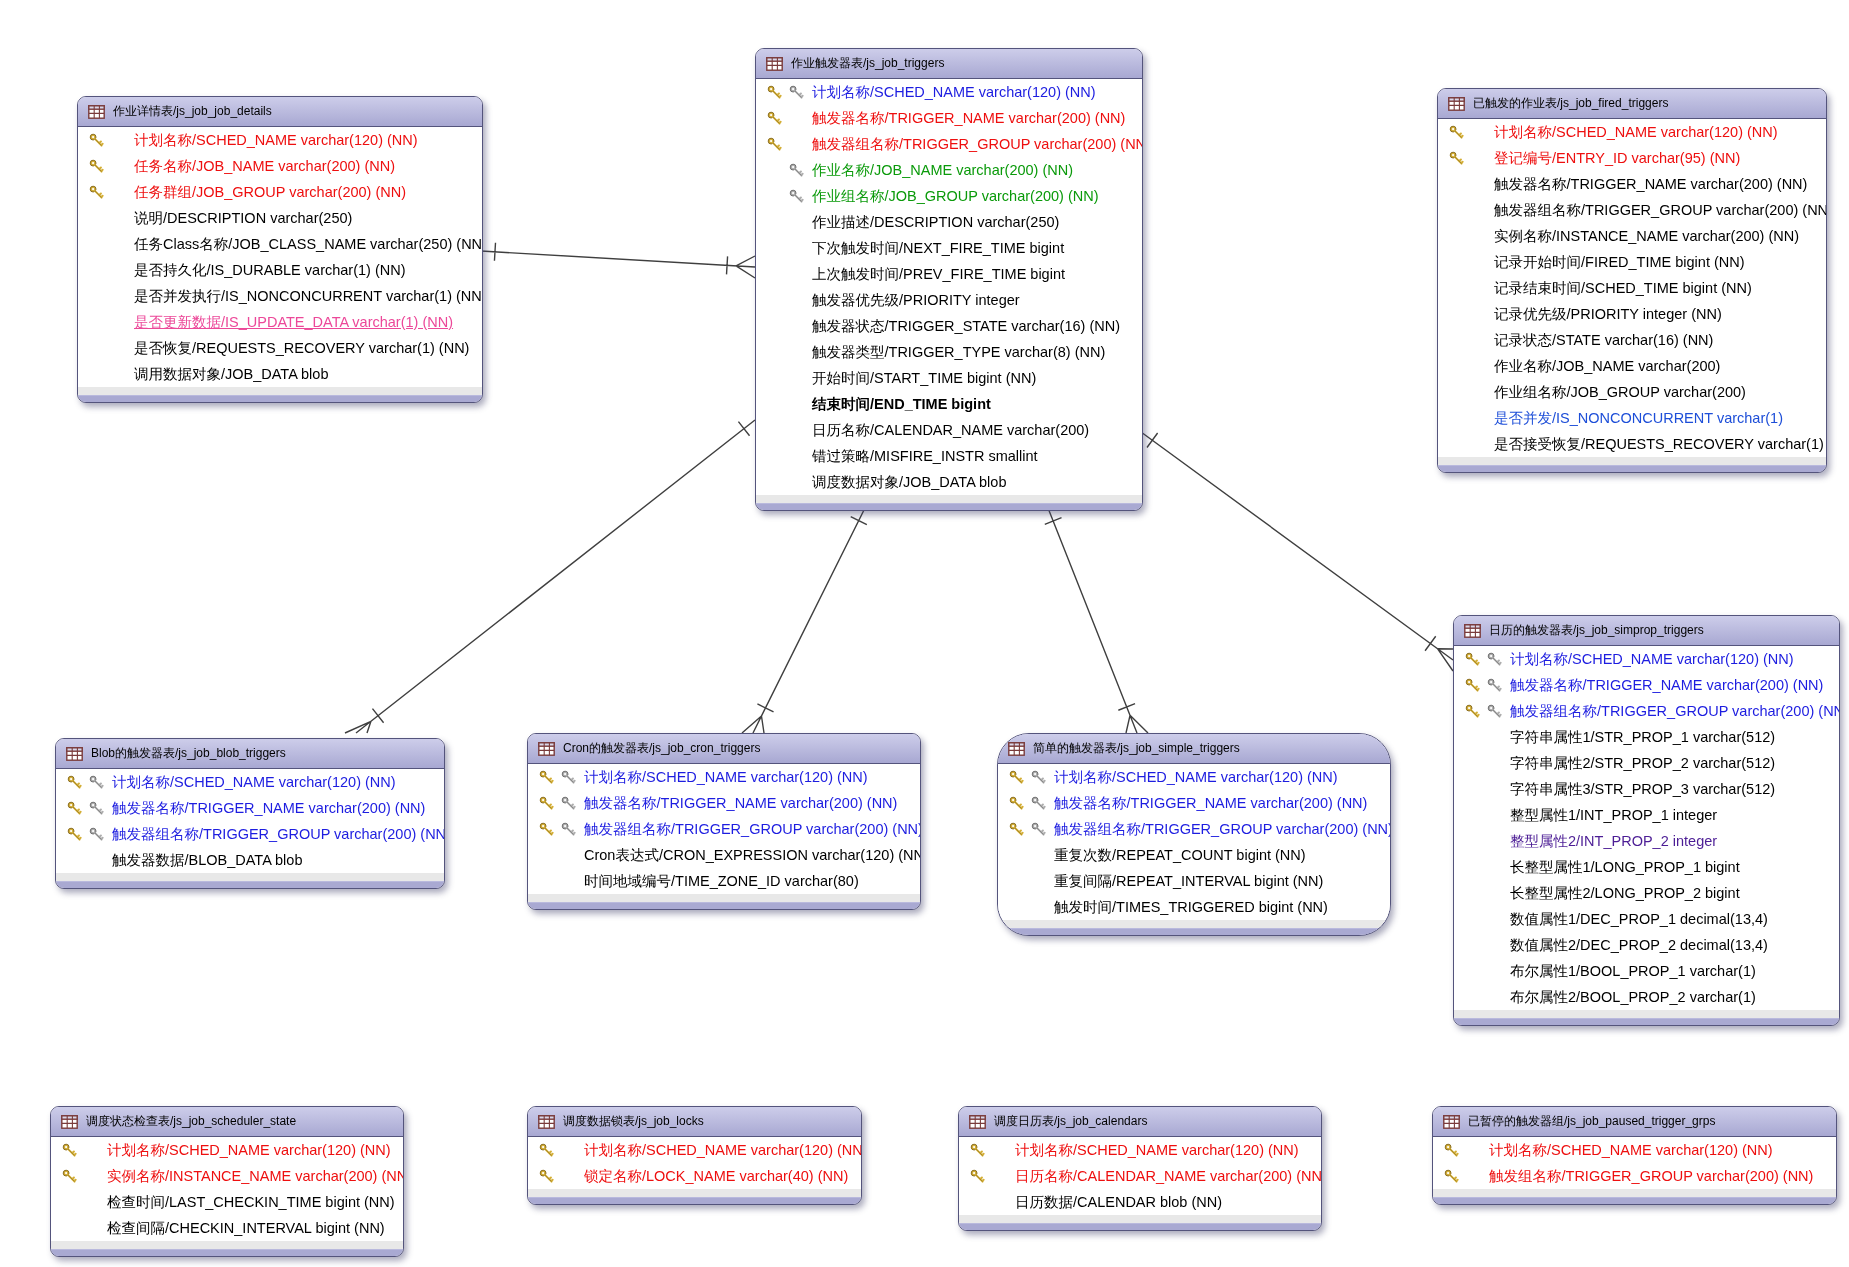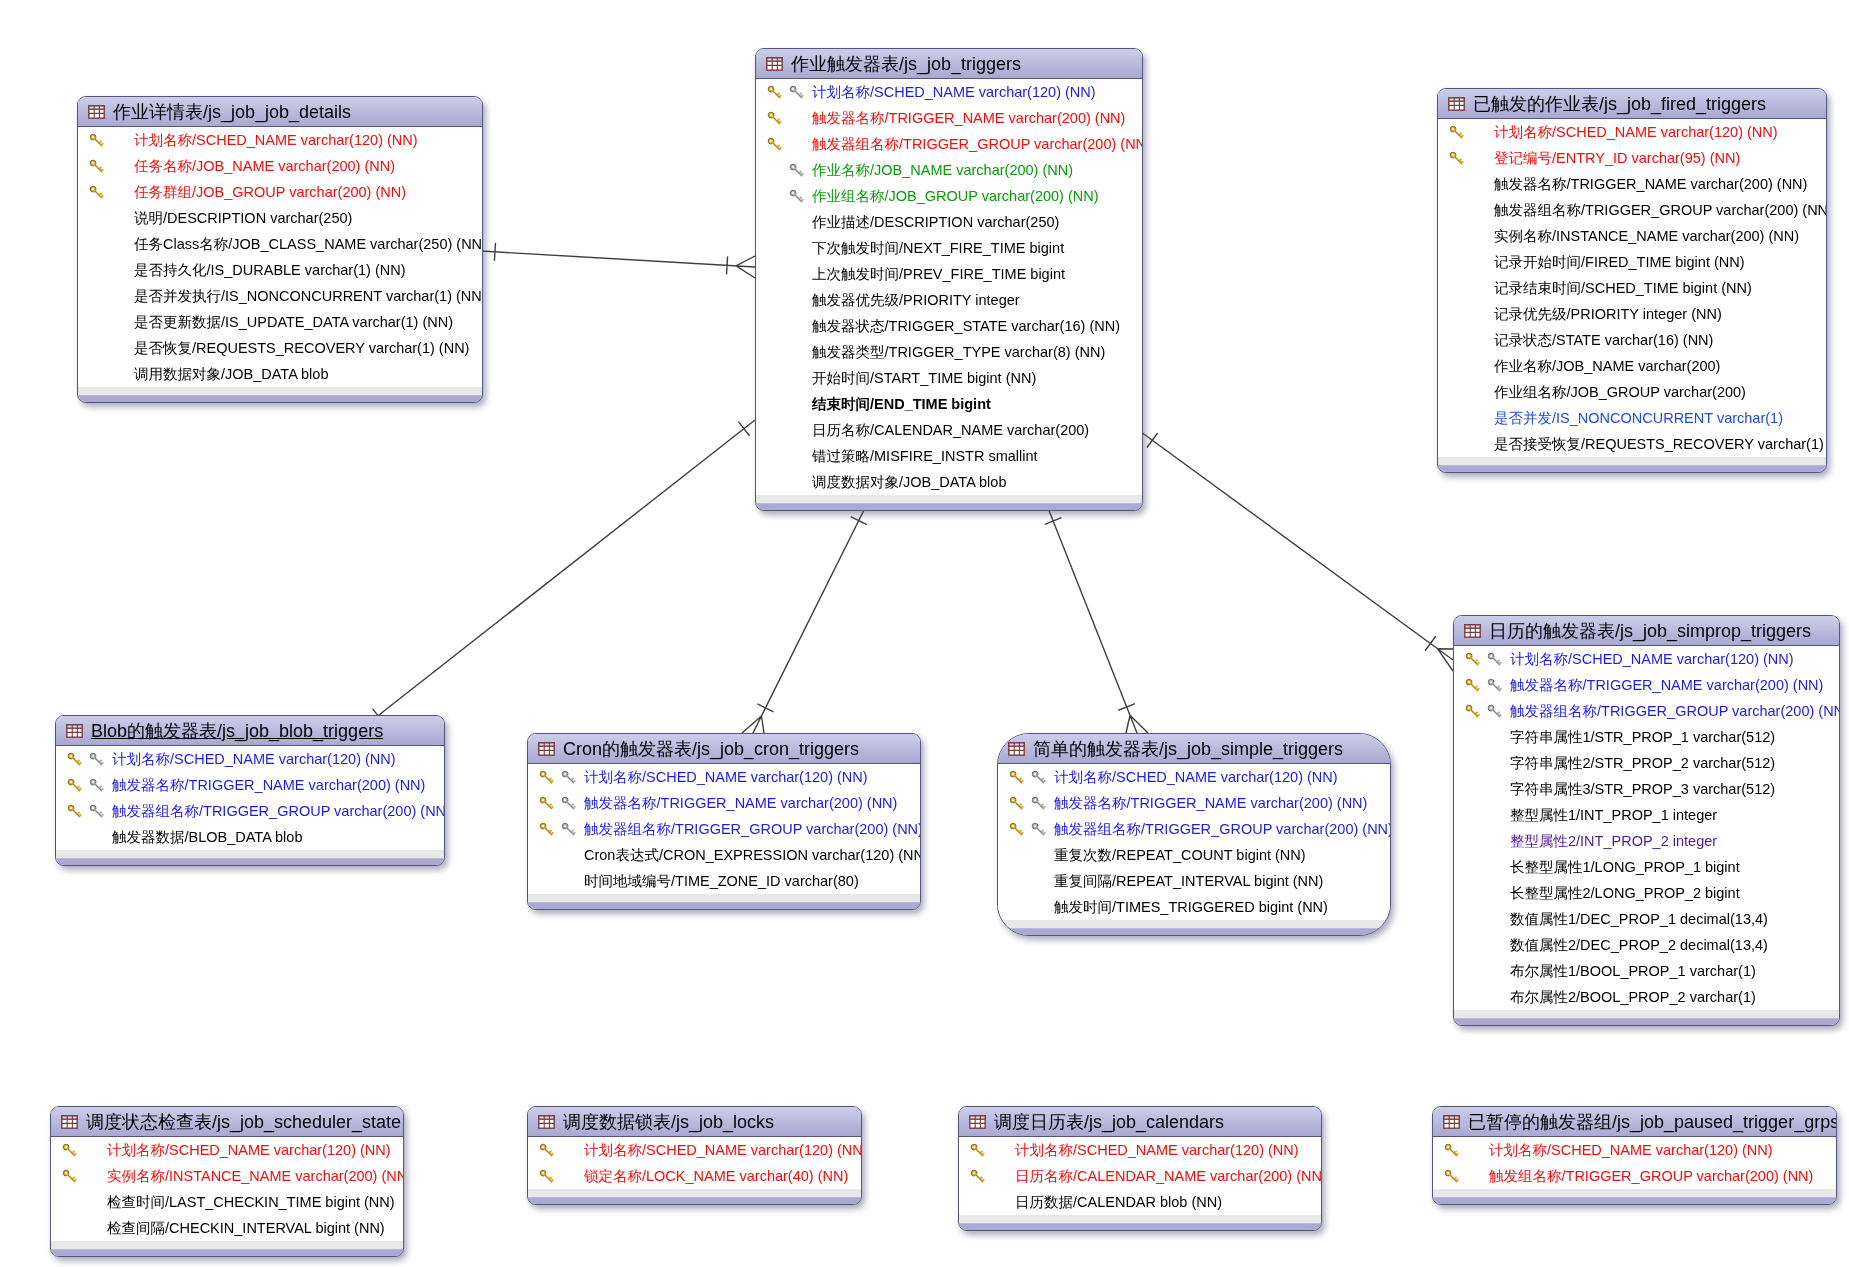--- a/index.html
+++ b/index.html
@@ -5,21 +5,21 @@
   html,body{margin:0;padding:0;background:#ffffff;}
   body{font-family:"Liberation Sans","DejaVu Sans",sans-serif;}
   #canvas{position:relative;width:1849px;height:1267px;background:#ffffff;overflow:hidden;}
   #wires{position:absolute;left:0;top:0;width:1849px;height:1267px;z-index:1;}
   .table{position:absolute;z-index:2;border:1.5px solid #54547c;border-radius:9px;
          background:#ffffff;box-shadow:3px 4px 6px rgba(70,70,110,.45);overflow:hidden;}
   .thead{height:30px;background:linear-gradient(#cdcdea,#a8a8d2);
          border-bottom:1px solid #54547c;display:flex;align-items:center;
          padding-left:10px;box-sizing:border-box;}
   .thead .ticon{width:17px;height:14px;margin-right:8px;flex:0 0 auto;}
-  .ttitle{font-size:18px;color:#000;white-space:nowrap;}
+  .ttitle{font-size:12px;color:#000;white-space:nowrap;}
   .tbody{background:#fff;}
   .trow{position:relative;height:26px;line-height:26px;white-space:nowrap;}
   .ftext{position:absolute;left:56px;top:0;font-size:14.5px;}
   .keyicon{position:absolute;top:6px;width:15px;height:15px;}
   .k1{left:11px;} .k2{left:33px;}
   .tfoot{height:15px;}
   .tfoot .fg{height:8px;background:#e8e8e8;}
   .tfoot .fb{height:7px;background:#a9a9d2;border-top:1px solid #b9b9dd;box-sizing:border-box;}
 </style>
 </head>
@@ -78,21 +78,21 @@
         <div class="trow">
           <span class="ftext" style="color: rgb(0, 0, 0);">任务Class名称/JOB_CLASS_NAME varchar(250) (NN)</span>
         </div>
         <div class="trow">
           <span class="ftext" style="color: rgb(0, 0, 0);">是否持久化/IS_DURABLE varchar(1) (NN)</span>
         </div>
         <div class="trow">
           <span class="ftext" style="color: rgb(0, 0, 0);">是否并发执行/IS_NONCONCURRENT varchar(1) (NN)</span>
         </div>
         <div class="trow">
-          <span class="ftext" style="color: #000000;">是否更新数据/IS_UPDATE_DATA varchar(1) (NN)</span>
+          <span class="ftext" style="color: #ec4899; text-decoration: underline;">是否更新数据/IS_UPDATE_DATA varchar(1) (NN)</span>
         </div>
         <div class="trow">
           <span class="ftext" style="color: rgb(0, 0, 0);">是否恢复/REQUESTS_RECOVERY varchar(1) (NN)</span>
         </div>
         <div class="trow">
           <span class="ftext" style="color: rgb(0, 0, 0);">调用数据对象/JOB_DATA blob</span>
         </div>
       </div>
     <div class="tfoot">
       <div class="fg"></div>
@@ -263,21 +263,21 @@
         </div>
         <div class="trow">
           <span class="ftext" style="color: rgb(0, 0, 0);">是否接受恢复/REQUESTS_RECOVERY varchar(1)</span>
         </div>
       </div>
     <div class="tfoot">
       <div class="fg"></div>
         <div class="fb"></div>
     </div>
   </div>
-    <div class="table" style="left: 55px; top: 715px; width: 388px; text-decoration: underline;">
+    <div class="table" style="left: 55px; top: 738px; width: 388px;">
     <div class="thead">
       <svg class="ticon" viewBox="0 0 17 14">
         <rect x="0.8" y="0.8" width="15.4" height="12.4" fill="#ffffff" stroke="#7a3b3b" stroke-width="1.4"></rect>
         <rect x="0.8" y="0.8" width="15.4" height="3.4" fill="#d8d8ea" stroke="#7a3b3b" stroke-width="1.4"></rect>
         <line x1="6.2" y1="1" x2="6.2" y2="13" stroke="#7a3b3b" stroke-width="1.1"></line>
         <line x1="11.4" y1="1" x2="11.4" y2="13" stroke="#7a3b3b" stroke-width="1.1"></line>
         <line x1="1" y1="8.4" x2="16" y2="8.4" stroke="#7a3b3b" stroke-width="1.1"></line>
       </svg>
       <span class="ttitle">Blob的触发器表/js_job_blob_triggers</span>
     </div>

